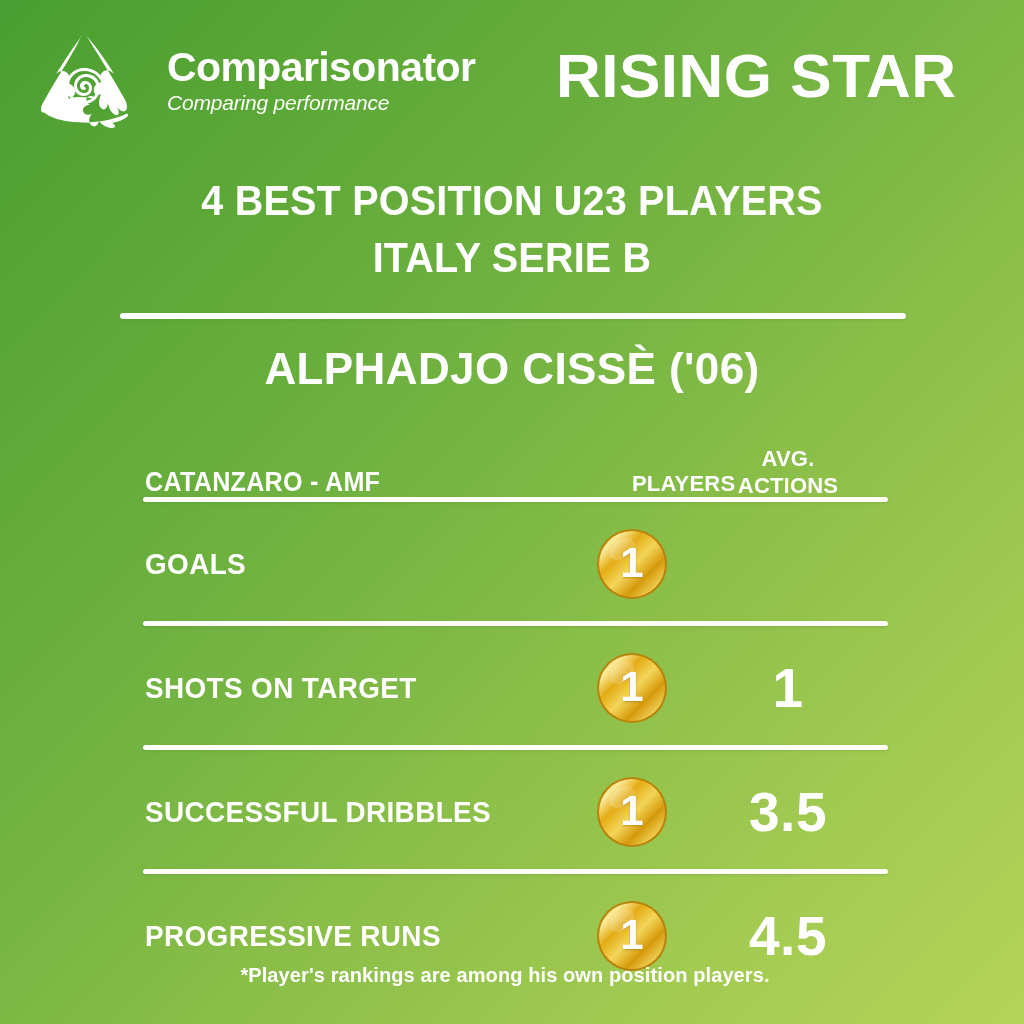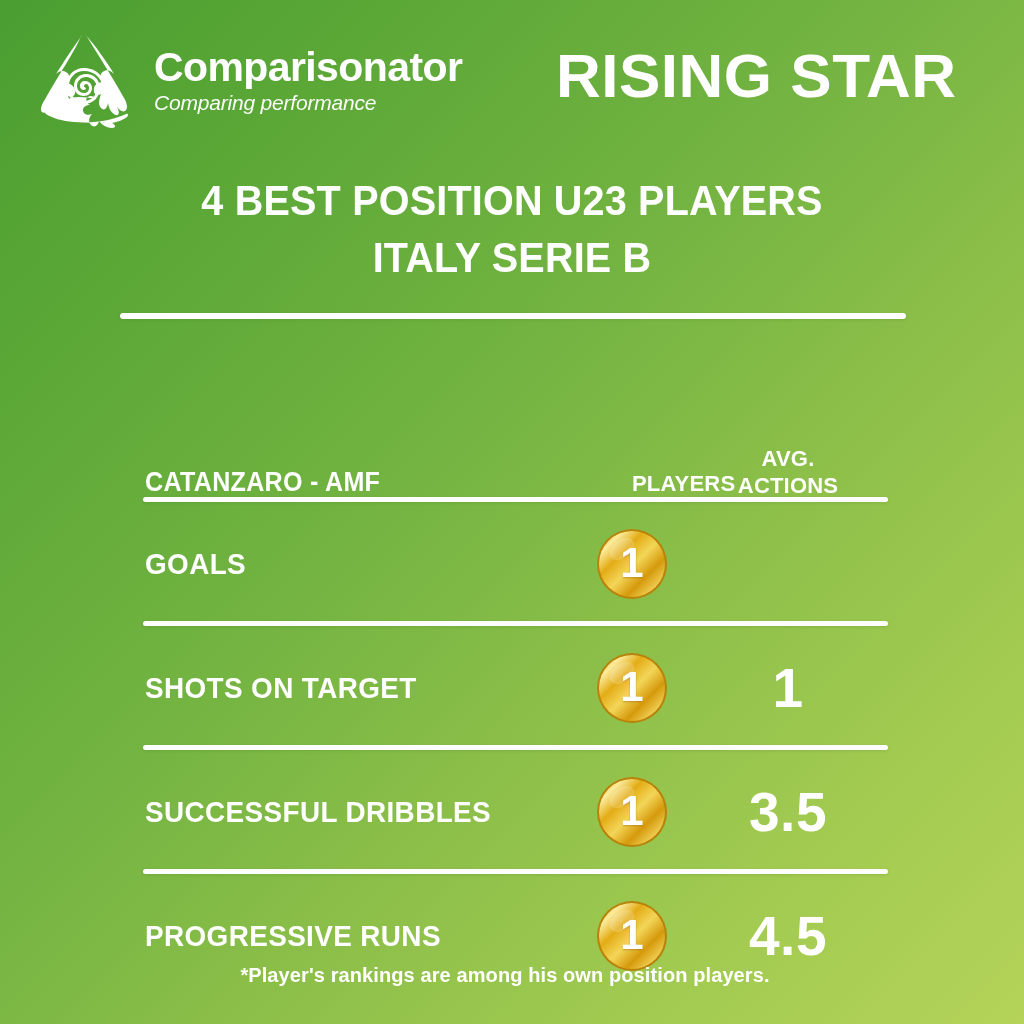--- a/index.html
+++ b/index.html
@@ -29,21 +29,21 @@
     height: 1024px;
   }
 
   
   .brand {
     position: absolute;
     left: 28px;
     top: 26px;
     display: flex;
     align-items: center;
-    gap: 14px;
+    gap: 27px;
   }
   .brand-logo {
     width: 112px;
     height: 104px;
     flex: 0 0 auto;
     display: block;
   }
   .brand-words {
     display: flex;
     flex-direction: column;
@@ -273,20 +273,21 @@
 
   <div class="rising-star">RISING STAR</div>
 
   <div class="headline">
     <span>4 BEST POSITION U23 PLAYERS</span>
     <span class="l2">ITALY SERIE B</span>
   </div>
 
   <div class="rule rule-top"></div>
 
+  <div class="player-name">ALPHADJO CISSÈ ('06)</div>
 
   <div class="table">
 
     <div class="thead">
       <div class="th-team">CATANZARO - AMF</div>
       <div class="th-rankings"><span>PLAYERS</span></div>
       <div class="th-avg"><span>
         <span>AVG.</span><br>
         <span>ACTIONS</span>
       </span></div>

